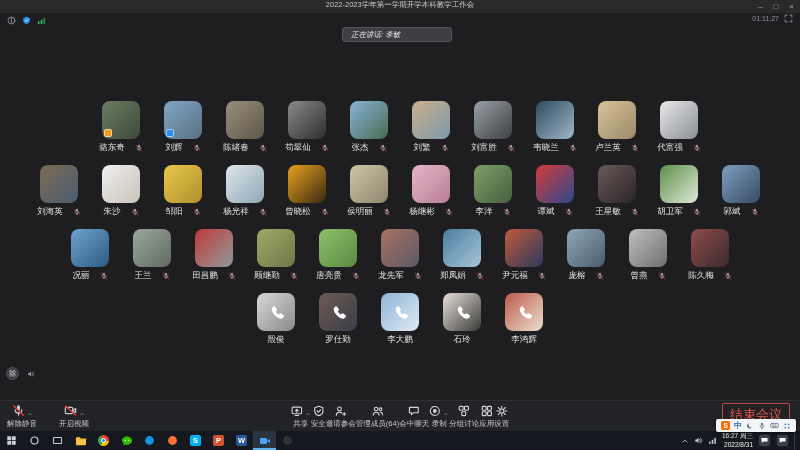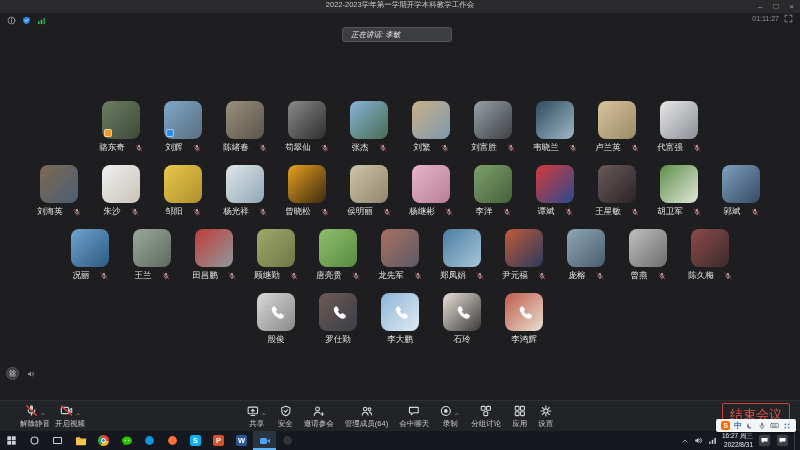--- a/index.html
+++ b/index.html
@@ -27,22 +27,22 @@
   .badge{position:absolute;left:2px;bottom:2px;width:8px;height:8px;border-radius:2px;border:1px solid rgba(255,255,255,.55);}
   .phone-ov{position:absolute;inset:0;display:flex;align-items:center;justify-content:center;}
   .nameline{margin-top:3px;height:11px;display:flex;align-items:center;gap:10px;white-space:nowrap;}
   .pname{font-size:8.5px;color:#E3E3E3;}
   .micwrap{display:flex;align-items:center;}
   
   .corner-icons{position:absolute;left:6px;top:367px;display:flex;align-items:center;gap:8px;}
   .corner-circle{width:13px;height:13px;border-radius:50%;background:#3A3C40;border:1px solid #54565B;display:flex;align-items:center;justify-content:center;}
   
   .toolbar{position:absolute;left:0;right:0;bottom:19px;height:31px;background:#222326;border-top:1px solid #2E2F33;}
-  .tb-left{position:absolute;left:20px;top:4px;display:flex;gap:5px;font-family:Liberation Serif, serif;}
-  .tb-center{position:absolute;left:50%;top:4px;transform:translateX(-50%);display:flex;gap:11px;}
+  .tb-left{position:absolute;left:7px;top:4px;display:flex;gap:22px;font-family:Liberation Serif, serif;}
+  .tb-center{position:absolute;left:50%;top:4px;transform:translateX(-50%);display:flex;}
   .tb-item{display:flex;flex-direction:column;align-items:center;}
   .tb-icrow{height:13px;display:flex;align-items:center;gap:2px;}
   .tb-label{font-size:7.5px;color:#C9C9C9;margin-top:1px;white-space:nowrap;}
   .end-btn{position:absolute;right:10px;top:403px;padding:2px 7px;background:transparent;border:1px solid #C4453C;border-radius:2px;color:#E5554A;font-size:13px;white-space:nowrap;}
   
   .ime{position:absolute;right:4px;top:419px;height:13px;background:#F4F5F7;border-radius:2px;box-shadow:0 1px 2px rgba(0,0,0,.5);display:flex;align-items:center;gap:4px;padding:0 5px;z-index:5;}
   .ime-logo{width:9px;height:9px;border-radius:2px;background:#FF6A00;color:#fff;font-size:7px;font-weight:bold;display:flex;align-items:center;justify-content:center;}
   .ime-text{font-size:8px;color:#3E6FB0;font-weight:bold;line-height:1;}
   
   .taskbar{position:absolute;left:0;right:0;bottom:0;height:19px;background:#15191F;display:flex;align-items:stretch;z-index:4;}

